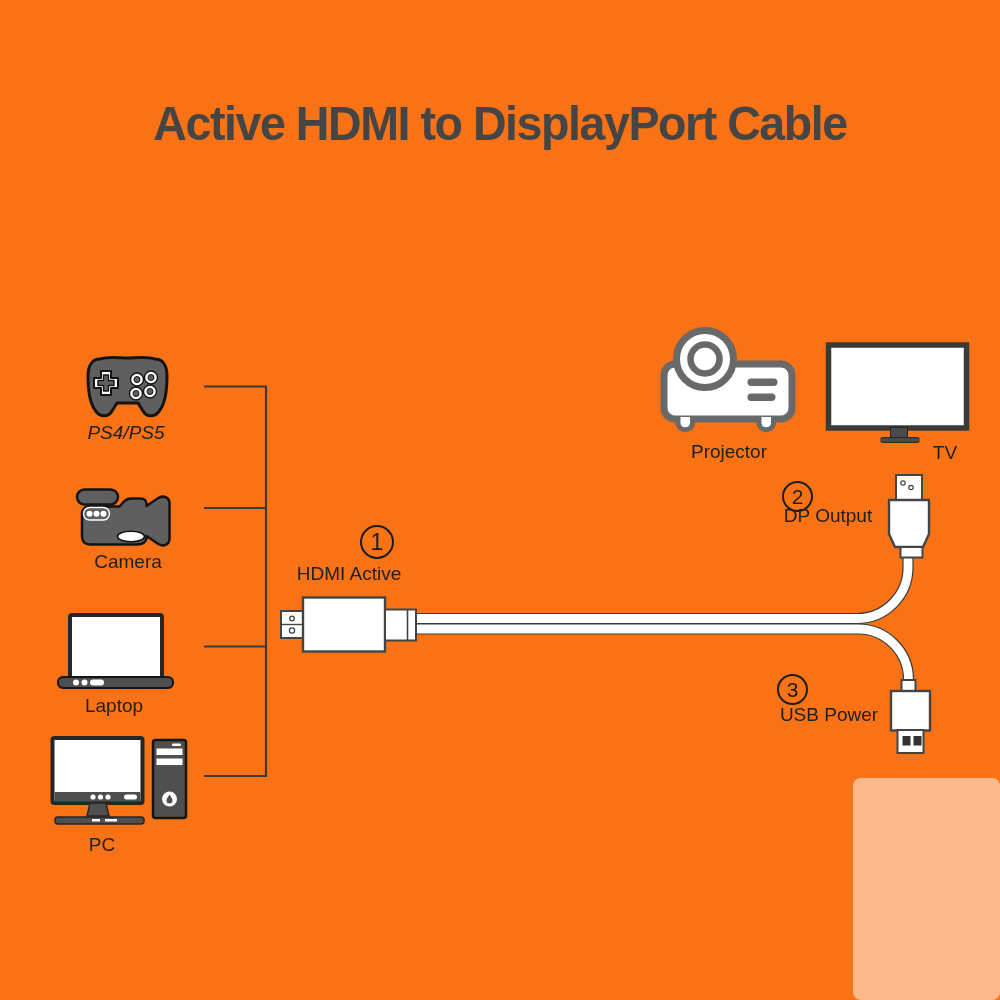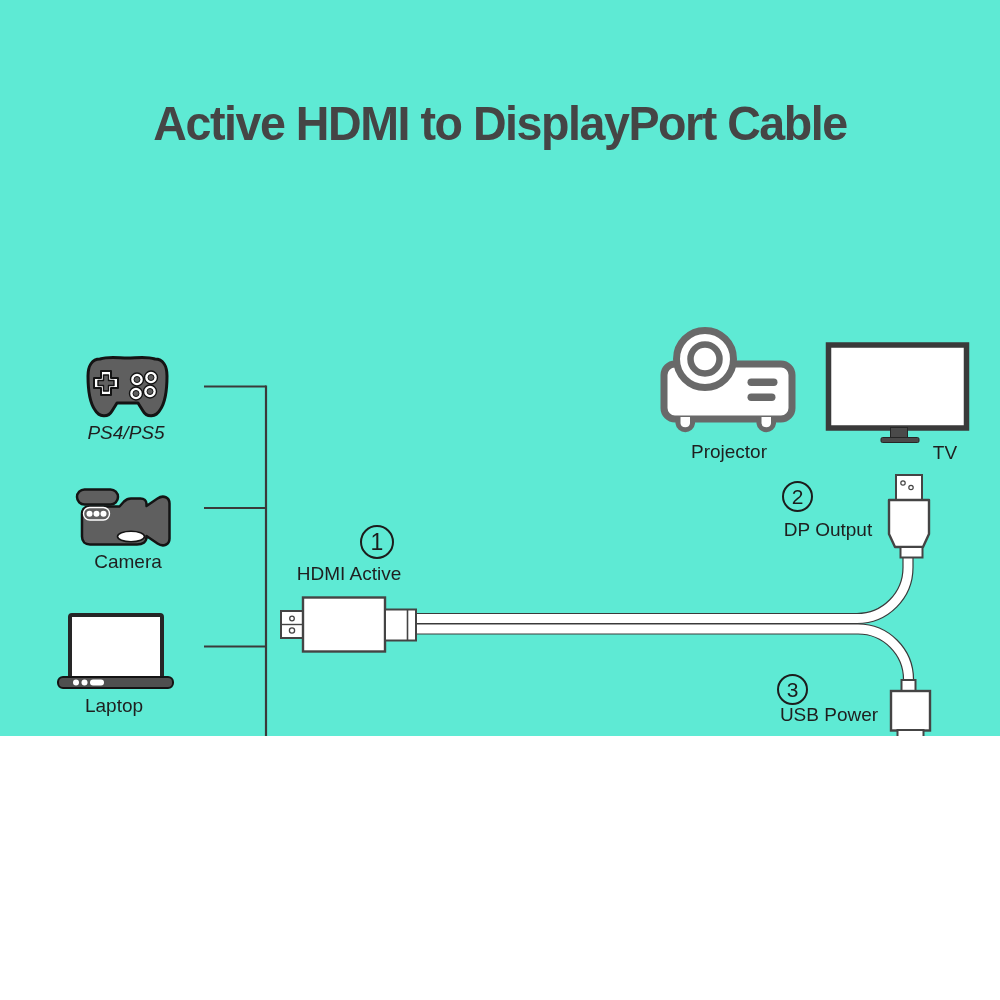--- a/index.html
+++ b/index.html
@@ -1,18 +1,18 @@
 <!DOCTYPE html>
 <html><head>
 <meta charset="utf-8">
 <style>
   html,body{margin:0;padding:0;}
   .canvas{
-    position:relative;width:1000px;height:736px;overflow:hidden;
-    background:#5eead4;
+    position:relative;width:1000px;height:1000px;overflow:hidden;
+    background:#f97316;
     font-family:"Liberation Sans",sans-serif;
   }
   .title{
     position:absolute;left:0;top:96px;width:1000px;margin:0;
     text-align:center;font-size:48px;font-weight:700;letter-spacing:-1.5px;
     color:#454545;transform:scaleX(0.97);
   }
   .artwork{position:absolute;left:0;top:0;}
   .label{
     position:absolute;transform:translateX(-50%);
@@ -162,18 +162,18 @@
   <div class="label" style="left:128px;top:552px;">Camera</div>
   <div class="label" style="left:114px;top:696px;">Laptop</div>
   <div class="label" style="left:102px;top:835px;">PC</div>
   <div class="label" style="left:729px;top:442px;">Projector</div>
   <div class="label" style="left:901px;top:443px;margin-left:44px;">TV</div>
 
   <div class="callout c1">1</div>
   <div class="label" style="left:349px;top:564px;">HDMI Active</div>
 
   <div class="callout c2">2</div>
-  <div class="label" style="left:828px;top:520px;">DP Output</div>
+  <div class="label" style="left:828px;top:506px;">DP Output</div>
 
   <div class="callout c3">3</div>
   <div class="label" style="left:829px;top:705px;">USB Power</div>
 
 </div>
 
 </body></html>

